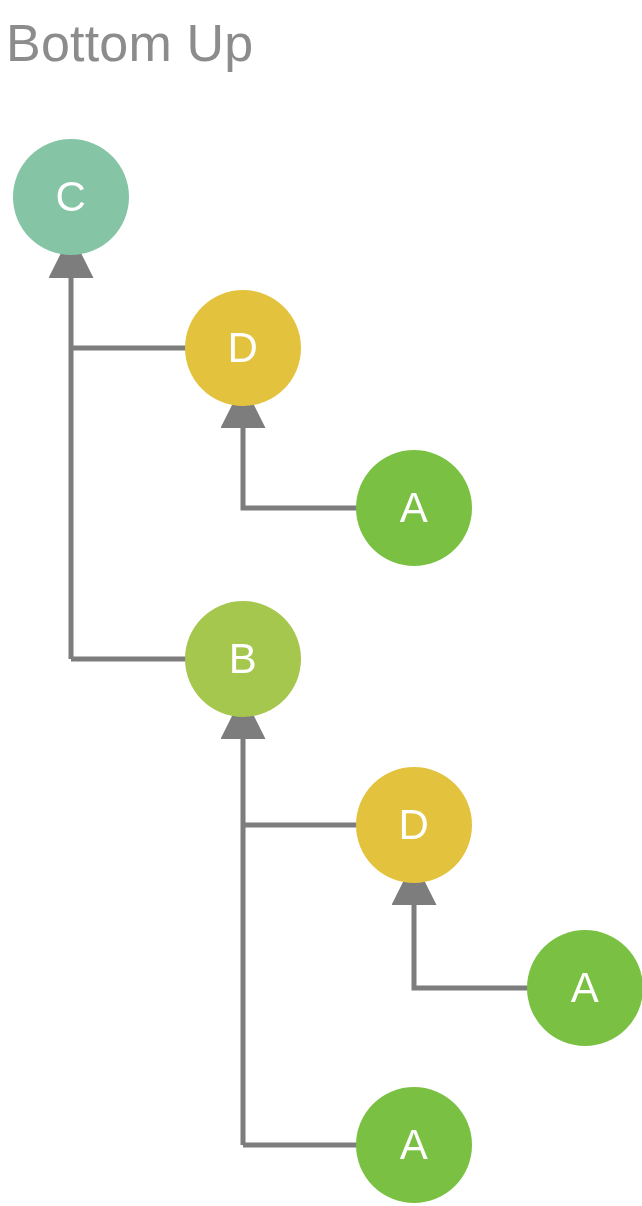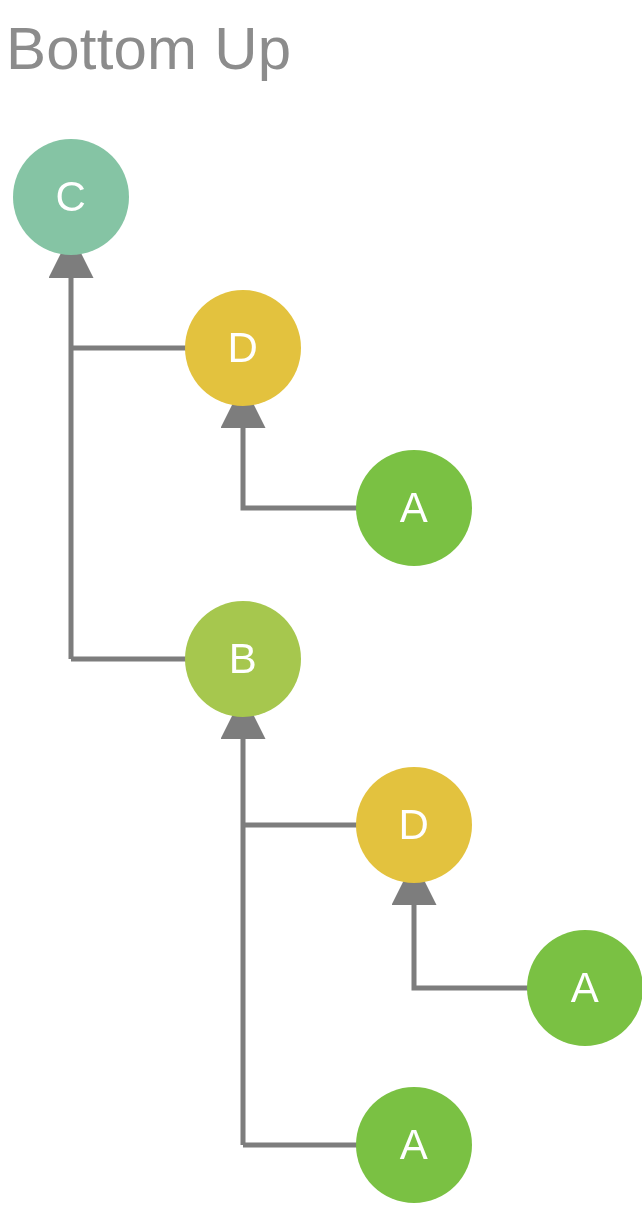--- a/index.html
+++ b/index.html
@@ -17,21 +17,21 @@
   #canvas {
     position: relative;
     width: 642px;
     height: 1206px;
     background: #ffffff;
   }
   #title {
     position: absolute;
     left: 6px;
     top: 14px;
-    font-size: 60px;
+    font-size: 52px;
     font-weight: 400;
     letter-spacing: 0.2px;
     color: #8c8c8c;
     line-height: 1.15;
     white-space: nowrap;
     font-family: "Liberation Sans", sans-serif;
   }
   #edge-layer {
     position: absolute;
     left: 0;

